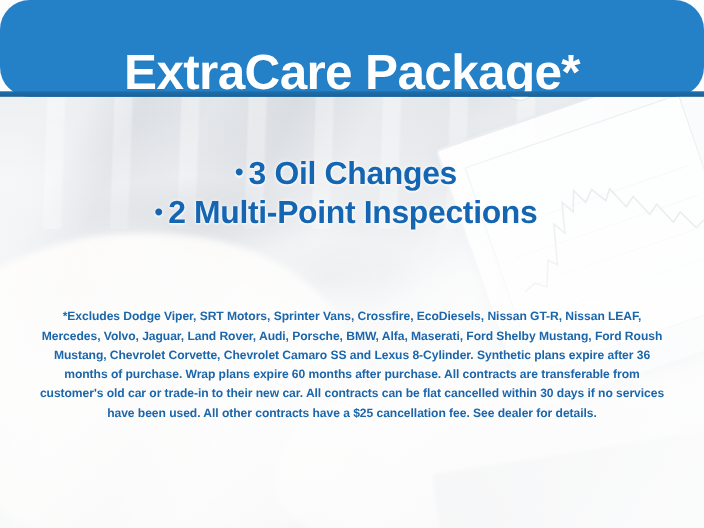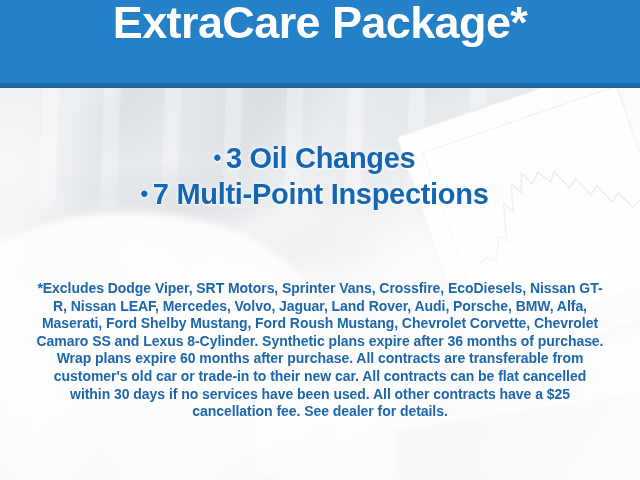--- a/index.html
+++ b/index.html
@@ -22,23 +22,24 @@
   
   .header-banner {
     position: absolute;
     left: 0;
     top: 0;
     width: 640px;
     height: 88px;
     background: #2481c8;
     box-sizing: border-box;
     display: flex;
-    align-items: flex-start;
+    align-items: flex-end;
     justify-content: center;
     z-index: 5;
+    border-radius: 27px;
   }
   .header-banner::after {
     content: "";
     position: absolute;
     left: 0;
     bottom: 0;
     width: 100%;
     height: 5px;
     background: linear-gradient(to bottom, #1f6faa 0%, #1a6097 100%);
   }
@@ -227,21 +228,21 @@
     color: #1566b2;
   }
 
   .disclaimer {
     position: absolute;
     left: 32px;
     top: 192px;
     width: 576px;
     margin: 0;
     color: #1c66ab;
-    font-size: 14px;
+    font-size: 11px;
     font-weight: bold;
     line-height: 17.6px;
     letter-spacing: -0.05px;
     text-align: center;
     text-shadow: 0 1px 2px rgba(255,255,255,0.95), 0 0 3px rgba(255,255,255,0.85);
   }
 </style>
 </head>
 <body>
 
@@ -277,20 +278,20 @@
     <div class="photo-layer bg-wash-2"></div>
   </div>
 
   <div class="content">
 
     <ul class="benefits-list">
       <li class="benefit-item">
         <span class="benefit-bullet">•</span><span>3 Oil Changes</span>
       </li>
       <li class="benefit-item">
-        <span class="benefit-bullet">•</span><span>7 Multi-Point Inspections</span>
+        <span class="benefit-bullet">•</span><span>2 Multi-Point Inspections</span>
       </li>
     </ul>
 
     <p class="disclaimer">*Excludes Dodge Viper, SRT Motors, Sprinter Vans, Crossfire, EcoDiesels, Nissan GT-R, Nissan LEAF, Mercedes, Volvo, Jaguar, Land Rover, Audi, Porsche, BMW, Alfa, Maserati, Ford Shelby Mustang, Ford Roush Mustang, Chevrolet Corvette, Chevrolet Camaro SS and Lexus 8-Cylinder. Synthetic plans expire after 36 months of purchase. Wrap plans expire 60 months after purchase. All contracts are transferable from customer's old car or trade-in to their new car. All contracts can be flat cancelled within 30 days if no services have been used. All other contracts have a $25 cancellation fee. See dealer for details.</p>
 
   </div>
 </div>
 
 </body></html>

